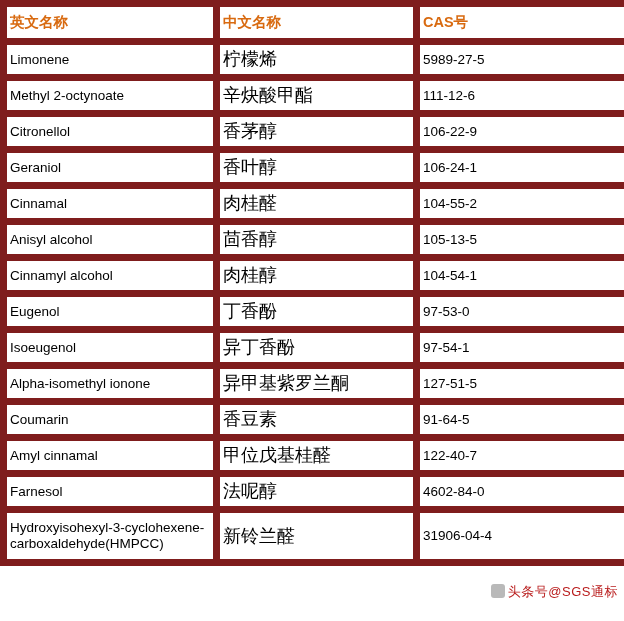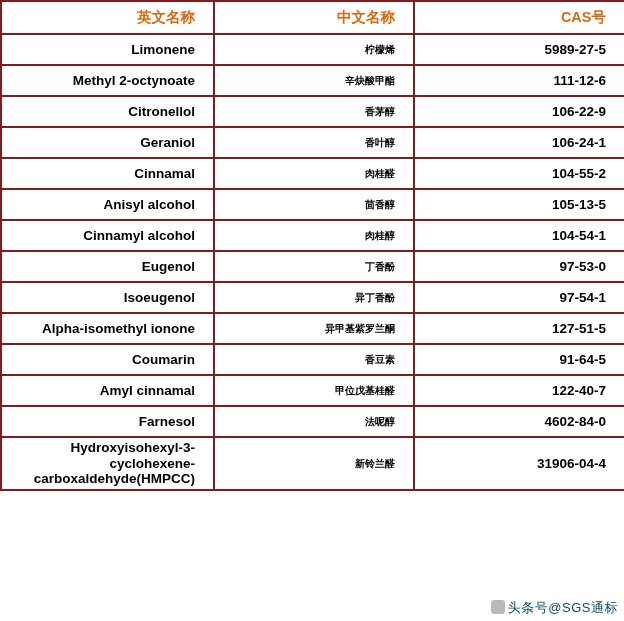--- a/index.html
+++ b/index.html
@@ -18,56 +18,56 @@
     width: 624px;
     border-collapse: collapse;
     table-layout: fixed;
   }
   table.fragrance-table col.c1 { width: 213px; }
   table.fragrance-table col.c2 { width: 200px; }
   table.fragrance-table col.c3 { width: 211px; }
 
   table.fragrance-table th,
   table.fragrance-table td {
-    border: 2px solid #7f1d1d;
-    text-align: right;
+    border: 7px solid #7f1d1d;
+    text-align: left;
     vertical-align: middle;
     color: #000000;
-    padding: 2px 18px;
+    padding: 2px 3px;
     line-height: 1.15;
   }
   table.fragrance-table thead th {
     color: #d86a10;
     font-weight: bold;
     font-size: 14.5px;
     height: 27px;
   }
   table.fragrance-table tbody td {
     font-size: 13.5px;
     height: 25px;
-    font-weight: bold;
+    font-weight: normal;
   }
   table.fragrance-table tbody td.en {
     font-size: 13.5px;
   }
   table.fragrance-table tbody td.cn {
-    font-size: 10px;
+    font-size: 18px;
   }
   table.fragrance-table tbody td.cas {
     font-size: 13.5px;
   }
   table.fragrance-table tbody tr.tall td {
     height: 42px;
   }
   .wm {
     position: absolute;
     right: 6px;
-    bottom: 4px;
+    bottom: 20px;
     font-size: 13px;
-    color: #0c4a6e;
+    color: #b91c1c;
     letter-spacing: 0.5px;
     font-family: "Liberation Sans", sans-serif;
     white-space: nowrap;
   }
   .wm .logo {
     display: inline-block;
     width: 14px;
     height: 14px;
     background: #b9b9b9;
     border-radius: 3px;

